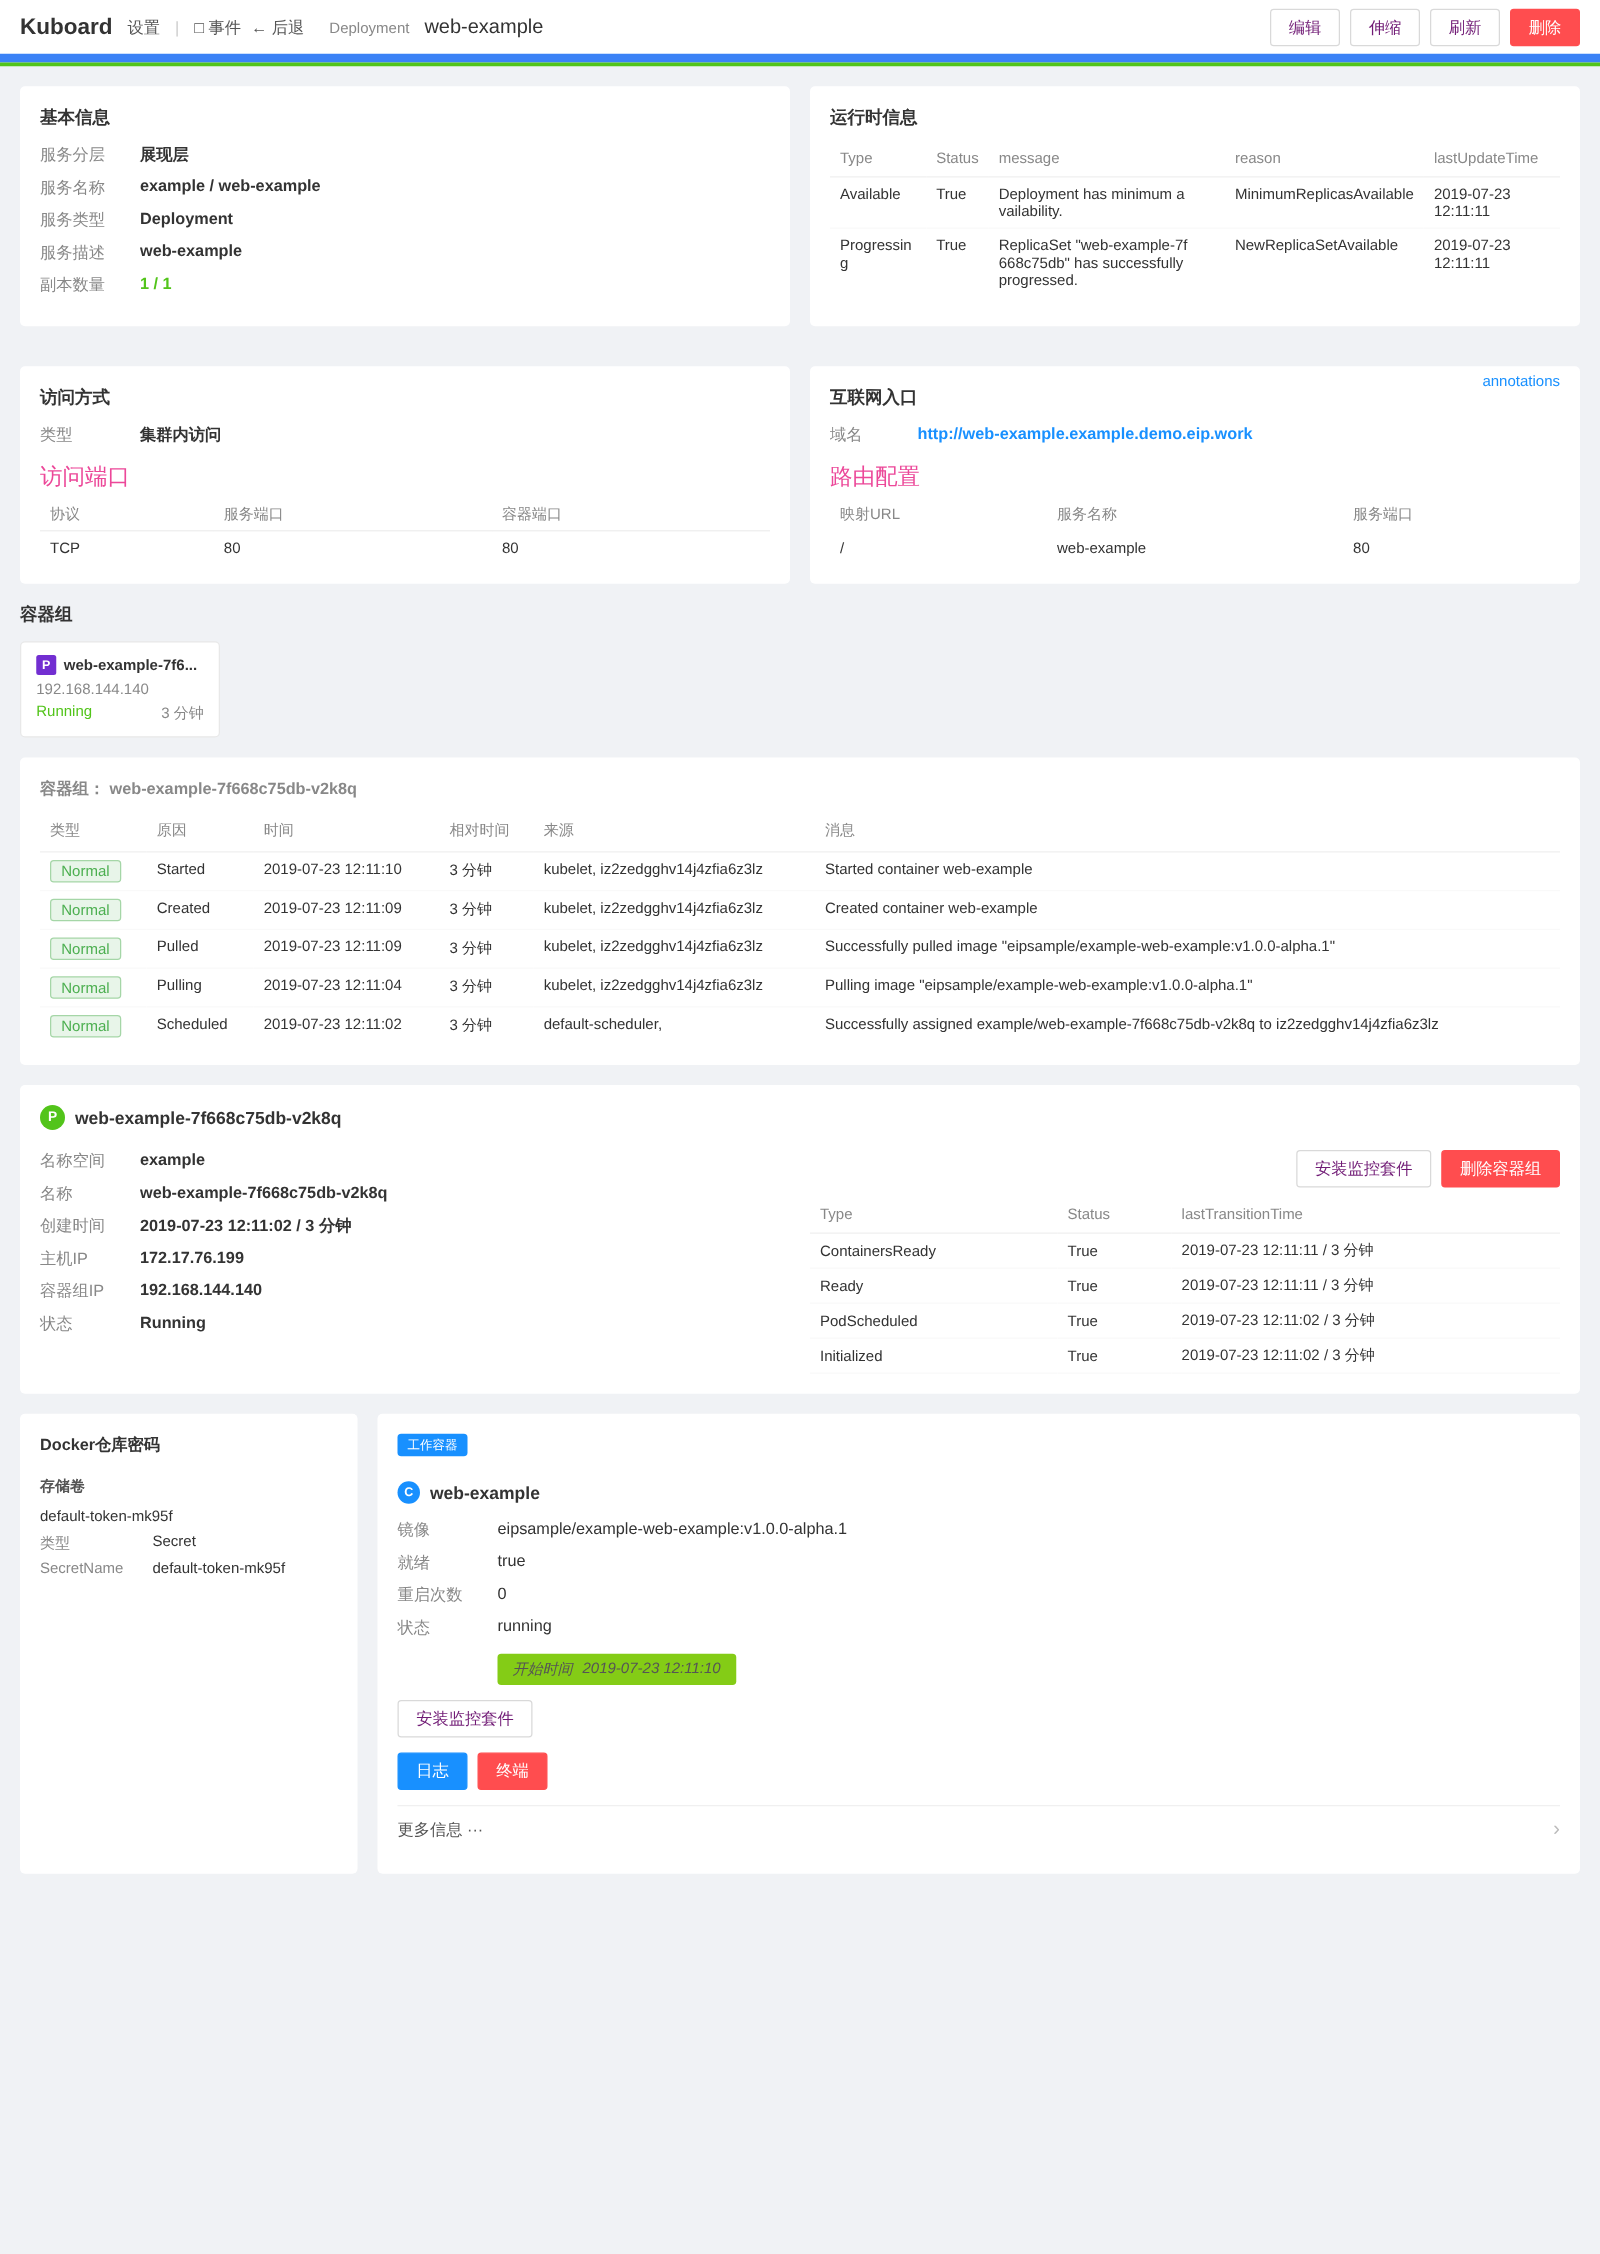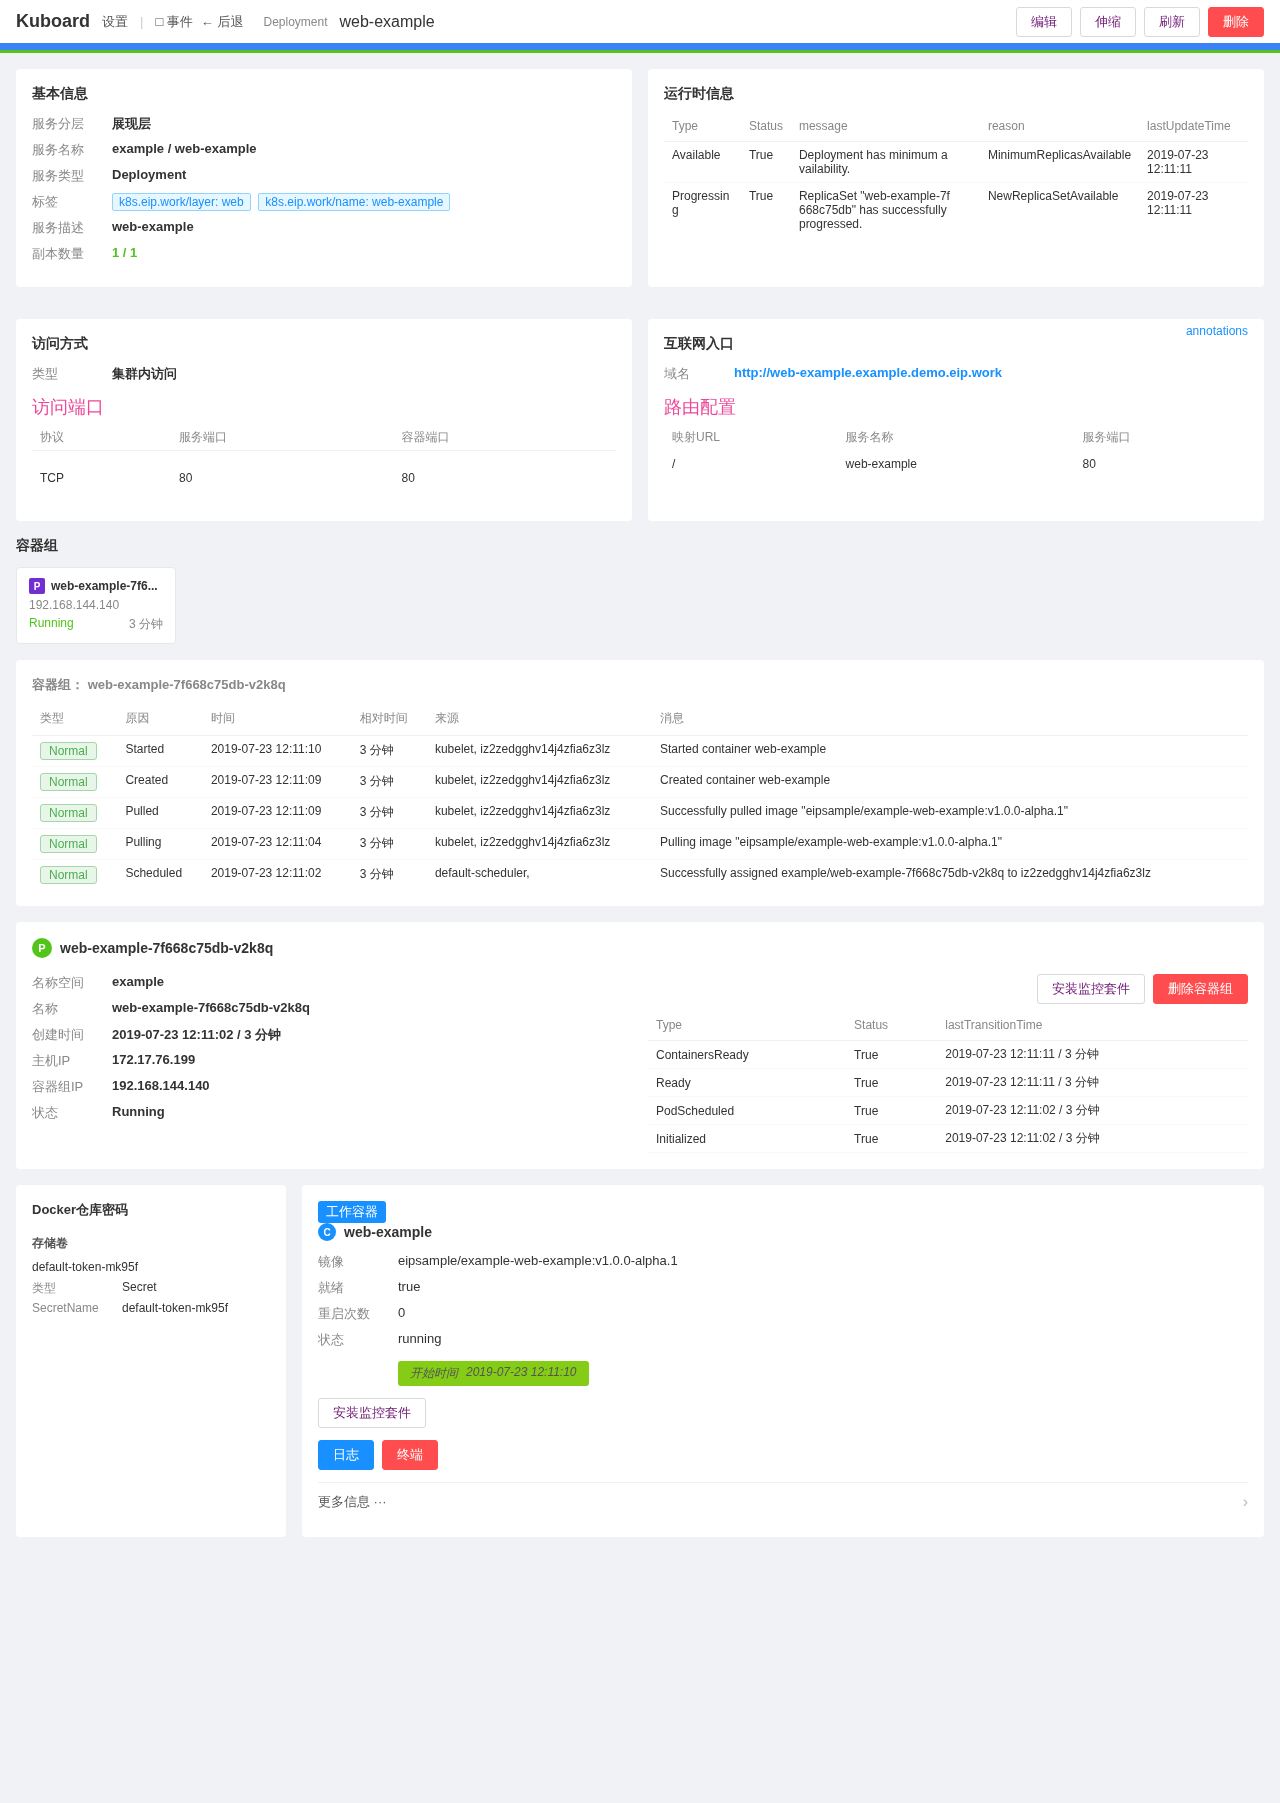--- a/index.html
+++ b/index.html
@@ -48,21 +48,21 @@
     .rt-table { width: 100%; border-collapse: collapse; font-size: 12px; }
     .rt-table th { text-align: left; color: #888; font-weight: normal; padding: 4px 8px 8px; border-bottom: 1px solid #f0f0f0; }
     .rt-table td { padding: 6px 8px; vertical-align: top; border-bottom: 1px solid #f9f9f9; }
     .rt-table tr:last-child td { border-bottom: none; }
 
     
     .access-card { background: #fff; border-radius: 4px; padding: 16px; }
     .sub-title { font-size: 18px; font-weight: 400; margin: 12px 0 6px; color: #ec4899; }
     .access-table { width: 100%; border-collapse: collapse; font-size: 12px; }
     .access-table th { text-align: left; color: #888; font-weight: normal; padding: 4px 8px; border-bottom: 1px solid #f0f0f0; }
-    .access-table td { padding: 20px 8px; }
+    .access-table td { padding: 6px 8px; }
 
     
     .internet-card { background: #fff; border-radius: 4px; padding: 16px; position: relative; }
     .annotations-link { position: absolute; top: 5px; right: 16px; color: #1890ff; font-size: 12px; cursor: pointer; }
     .domain-row { display: flex; margin-bottom: 8px; font-size: 13px; }
     .domain-label { color: #888; width: 70px; flex-shrink: 0; }
 
     
     .container-group-section { margin-bottom: 16px; }
     .section-title { font-size: 14px; font-weight: 600; margin-bottom: 12px; color: #333; }
@@ -100,21 +100,21 @@
     .docker-title { font-size: 13px; font-weight: 600; margin-bottom: 12px; color: #333; }
     .storage-section { margin-top: 16px; }
     .storage-title { font-size: 12px; font-weight: 600; color: #555; margin-bottom: 8px; }
     .storage-item { font-size: 12px; font-weight: 500; color: #333; margin-bottom: 6px; }
     .storage-row { display: flex; font-size: 12px; margin-bottom: 4px; }
     .storage-label { color: #888; width: 90px; flex-shrink: 0; }
     .storage-value { color: #333; }
 
     
     .container-info-card { background: #fff; border-radius: 4px; padding: 16px; }
-    .workload-badge { display: inline-block; background: #1890ff; color: #fff; border-radius: 3px; padding: 2px 8px; font-size: 13px; margin-bottom: 0; }
+    .workload-badge { display: inline-block; background: #1890ff; color: #fff; border-radius: 3px; padding: 2px 8px; font-size: 10px; margin-bottom: 20px; }
     .container-name-row { display: flex; align-items: center; gap: 8px; margin-bottom: 12px; font-size: 14px; font-weight: 600; }
     .container-badge { width: 18px; height: 18px; border-radius: 50%; background: #1890ff; color: #fff; font-size: 10px; display: flex; align-items: center; justify-content: center; font-weight: bold; }
     .container-rows {}
     .container-row { display: flex; margin-bottom: 8px; font-size: 13px; }
     .container-label { color: #888; width: 80px; flex-shrink: 0; }
     .container-value { color: #333; }
     .time-box { background: #84cc16; border-radius: 3px; padding: 4px 12px; font-size: 12px; color: #555; display: inline-flex; gap: 8px; margin-top: 4px; font-style: italic; }
     .container-btns { display: flex; gap: 8px; margin-top: 12px; }
     .more-info { display: flex; align-items: center; justify-content: space-between; padding: 10px 0; border-top: 1px solid #f0f0f0; margin-top: 12px; font-size: 13px; color: #555; cursor: pointer; }
     .chevron-right { color: #bbb; font-size: 16px; }
@@ -160,27 +160,20 @@
         <span class="info-label">服务分层</span>
         <span class="info-value">展现层</span>
       </div>
       <div class="info-row">
         <span class="info-label">服务名称</span>
         <span class="info-value">example / web-example</span>
       </div>
       <div class="info-row">
         <span class="info-label">服务类型</span>
         <span class="info-value bold">Deployment</span>
-      </div>
-      <div class="info-row">
-        <span class="info-label">标签</span>
-        <span>
-          <span class="tag">k8s.eip.work/layer: web</span>
-          <span class="tag">k8s.eip.work/name: web-example</span>
-        </span>
       </div>
       <div class="info-row">
         <span class="info-label">服务描述</span>
         <span class="info-value">web-example</span>
       </div>
       <div class="info-row">
         <span class="info-label">副本数量</span>
         <span class="info-value green">1 / 1</span>
       </div>
     </div>

